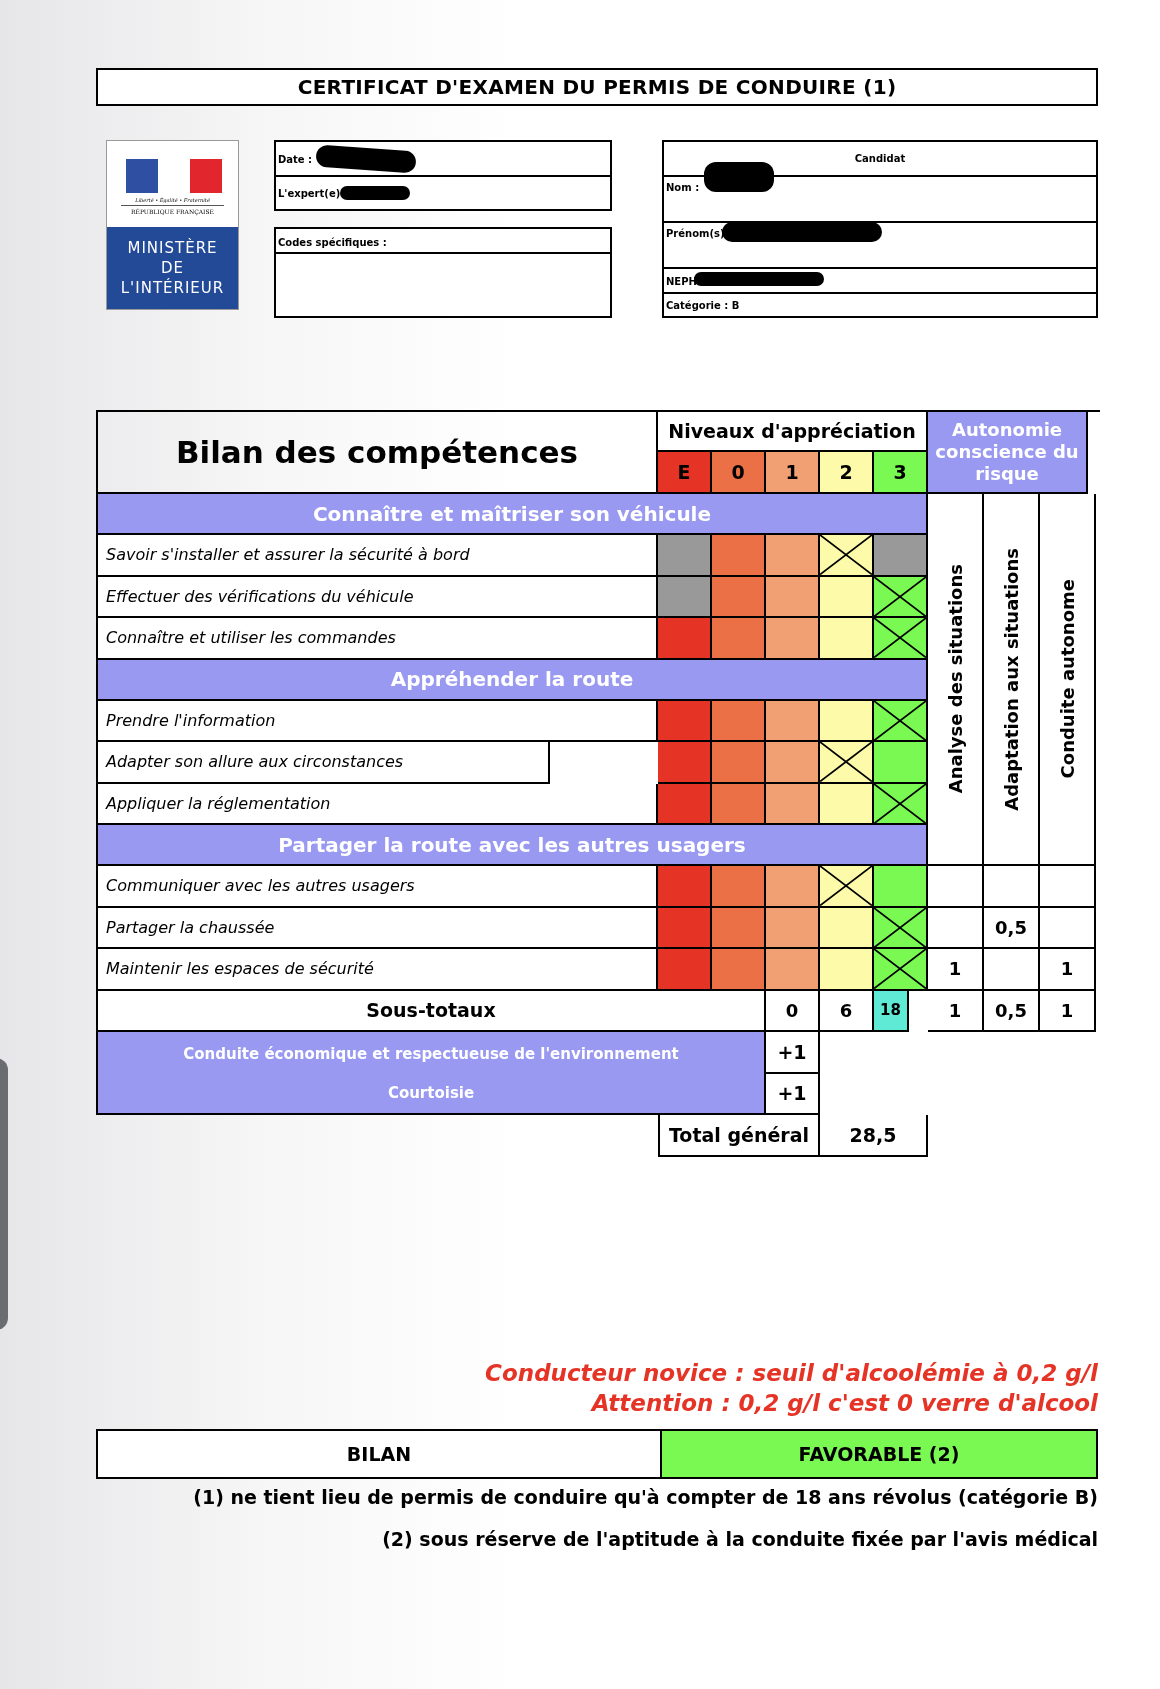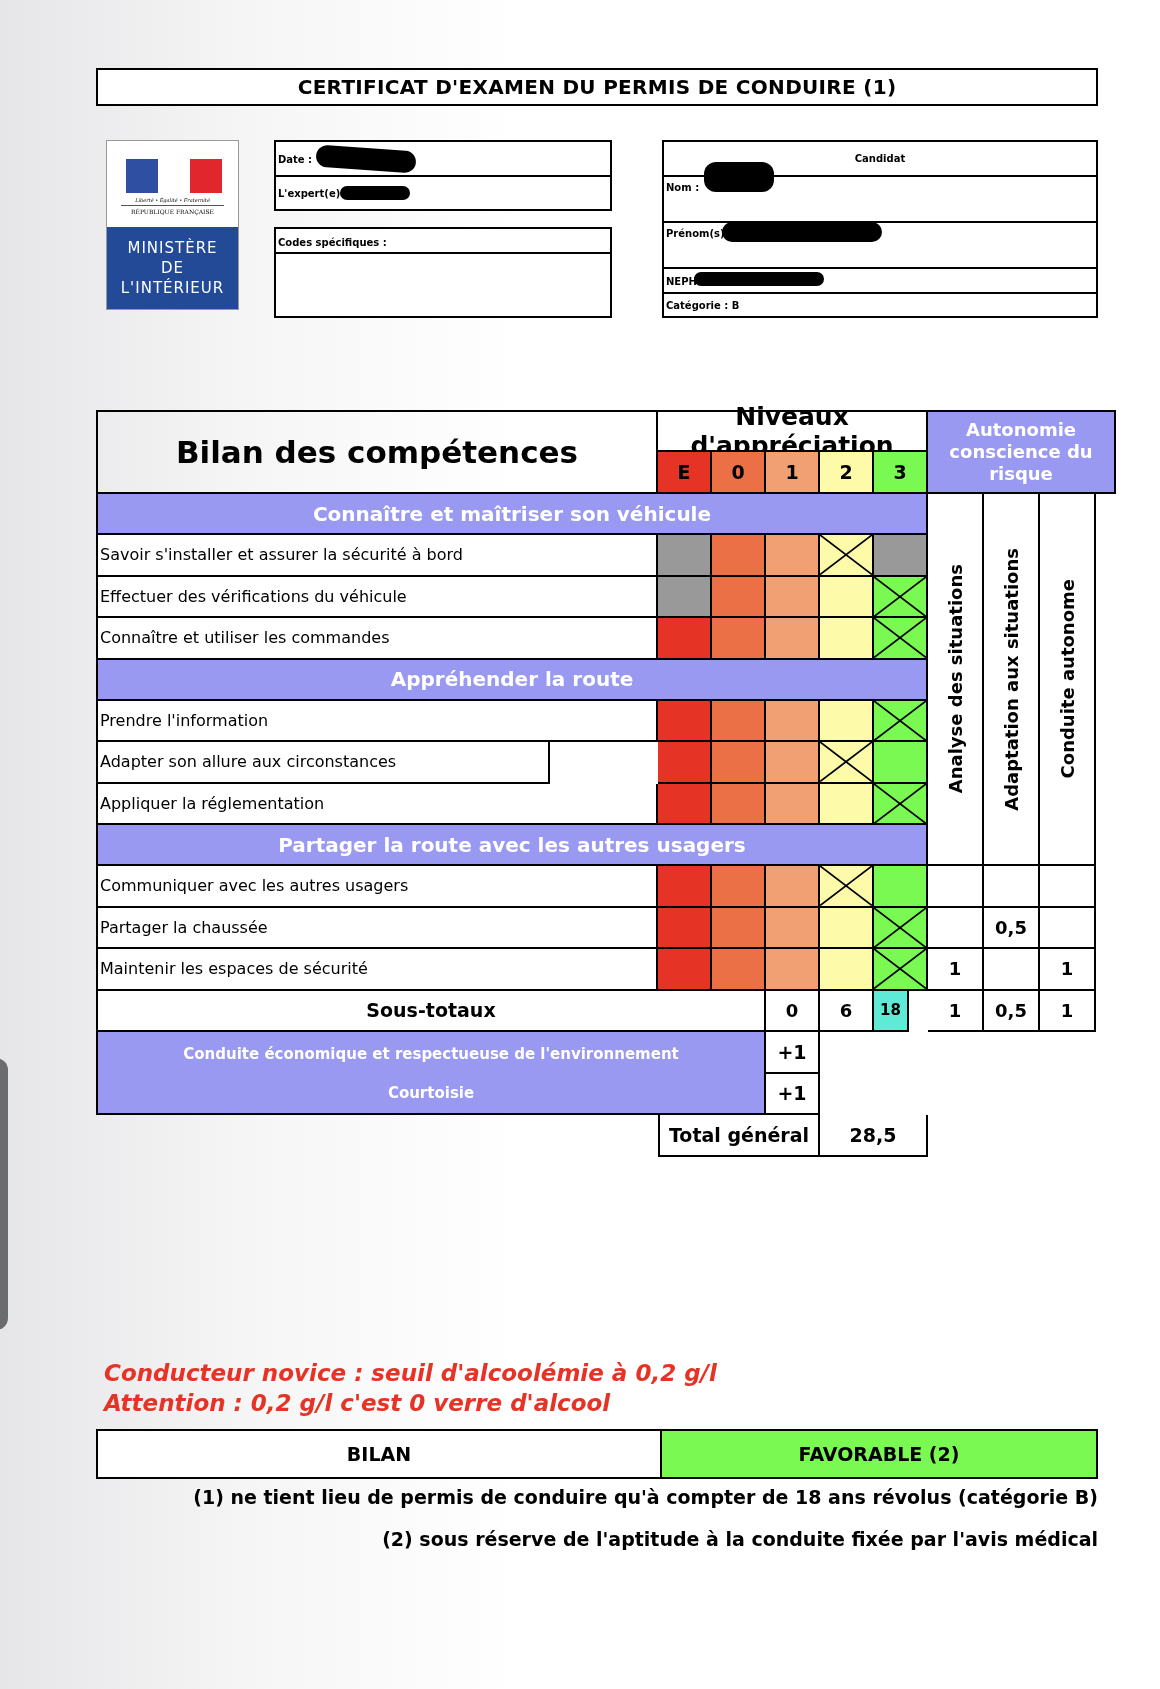--- a/index.html
+++ b/index.html
@@ -19,25 +19,25 @@
   .logo .motto { position:absolute; left:0; right:0; top:56px; text-align:center; font-family:"DejaVu Serif", serif; font-style:italic; font-size:5px; }
   .logo .rep { position:absolute; left:14px; right:14px; top:64px; text-align:center; font-family:"DejaVu Serif", serif; font-size:6px; border-top:1px solid #555; padding-top:2px; }
   .logo .min { position:absolute; left:0; right:0; bottom:0; height:82px; background:#234a97; color:#fff;
     display:flex; flex-direction:column; align-items:center; justify-content:center; font-size:15px; line-height:20px; letter-spacing:1px; }
   .small { font-size:10px; font-weight:bold; }
   .cell-line { position:absolute; left:0; right:0; border-top:2px solid #000; }
   .redact { position:absolute; background:#000; border-radius:12px; }
   .cell { position:absolute; box-sizing:border-box; border-right:2px solid #000; border-bottom:2px solid #000; }
   .purple { background:#9999f2; color:#fff; font-weight:bold; }
   .center { display:flex; align-items:center; justify-content:center; text-align:center; }
-  .lbl { font-size:16px; padding-left:2px; display:flex; align-items:center; }
+  .lbl { font-size:16px; padding-left:8px; display:flex; align-items:center;font-style:italic; }
   .num { font-size:19px; font-weight:bold; }
   .vtext { writing-mode:vertical-rl; transform:rotate(180deg); font-weight:bold; font-size:18px; white-space:nowrap; }
   .cross svg { position:absolute; left:0; top:0; width:100%; height:100%; }
-  .warn { color:#e53326; font-weight:bold; font-style:italic; font-size:23px; text-align:left; left:104px; width:1002px; }
+  .warn { color:#e53326; font-weight:bold; font-style:italic; font-size:23px; text-align:right; left:96px; width:1002px; }
   .foot { font-weight:bold; font-size:19px; }
   .handle { left:-10px; top:1058px; width:18px; height:272px; background:#6b6c70; border-radius:0 12px 12px 0; }
 </style>
 </head>
 <body>
 
 <div class="abs bx title">CERTIFICAT D'EXAMEN DU PERMIS DE CONDUIRE (1)</div>
 
 <div class="abs logo">
   <div class="flag">
@@ -79,27 +79,27 @@
   <div class="cell-line" style="top:125px;"></div>
   <div class="abs small" style="left:2px;top:134px;">NEPH :</div>
   <div class="redact" style="left:30px;top:130px;width:130px;height:14px;"></div>
   <div class="cell-line" style="top:150px;"></div>
   <div class="abs small" style="left:2px;top:158px;">Catégorie : B</div>
 </div>
 
 <div class="abs" id="grid" style="left:96px;top:410px;width:1004px;height:760px;">
     <div class="abs" style="left: 0px; top: 0px; width: 1004px; height: 84px; border-top: 2px solid rgb(0, 0, 0); border-left: 2px solid rgb(0, 0, 0); pointer-events: none;"></div>
     <div class="cell center" style="left: 0px; top: 0px; width: 562px; height: 84px; border-left: 2px solid rgb(0, 0, 0); border-top: 2px solid rgb(0, 0, 0); font-size: 31px; font-weight: bold;">Bilan des compétences</div>
-    <div class="cell center" style="left: 562px; top: 0px; width: 270px; height: 42px; border-top: 2px solid rgb(0, 0, 0); font-size: 25px; font-weight: bold;">Niveaux d'appréciation</div>
+    <div class="cell center" style="left: 562px; top: 0px; width: 270px; height: 42px; border-top: 2px solid rgb(0, 0, 0); font-size: 19px; font-weight: bold;">Niveaux d'appréciation</div>
     <div class="cell center num" style="left: 562px; top: 42px; width: 54px; height: 42px; background: rgb(229, 51, 38);">E</div>
     <div class="cell center num" style="left: 616px; top: 42px; width: 54px; height: 42px; background: rgb(236, 112, 70);">0</div>
     <div class="cell center num" style="left: 670px; top: 42px; width: 54px; height: 42px; background: rgb(240, 160, 115);">1</div>
     <div class="cell center num" style="left: 724px; top: 42px; width: 54px; height: 42px; background: rgb(253, 251, 170);">2</div>
     <div class="cell center num" style="left: 778px; top: 42px; width: 54px; height: 42px; background: rgb(121, 249, 82);">3</div>
-    <div class="cell center purple" style="left: 832px; top: 0px; width: 188px; height: 84px; border-top: 2px solid rgb(0, 0, 0); font-size: 18px; line-height: 22px; padding: 0px 6px;">Autonomie conscience du risque</div>
+    <div class="cell center purple" style="left: 832px; top: 0px; width: 160px; height: 84px; border-top: 2px solid rgb(0, 0, 0); font-size: 18px; line-height: 22px; padding: 0px 6px;">Autonomie conscience du risque</div>
     <div class="cell center purple" style="left: 0px; top: 84px; width: 832px; height: 41px; border-left: 2px solid rgb(0, 0, 0); font-size: 20px;">Connaître et maîtriser son véhicule</div>
     <div class="cell lbl" style="left: 0px; top: 125px; width: 562px; height: 41.5px; border-left: 2px solid rgb(0, 0, 0); background: rgb(255, 255, 255);">Savoir s'installer et assurer la sécurité à bord</div>
     <div class="cell cross" style="left: 562px; top: 125px; width: 54px; height: 41.5px; background: rgb(153, 153, 153);"></div>
     <div class="cell cross" style="left: 616px; top: 125px; width: 54px; height: 41.5px; background: rgb(236, 112, 70);"></div>
     <div class="cell cross" style="left: 670px; top: 125px; width: 54px; height: 41.5px; background: rgb(240, 160, 115);"></div>
     <div class="cell cross" style="left: 724px; top: 125px; width: 54px; height: 41.5px; background: rgb(253, 251, 170);">
       <svg viewBox="0 0 10 10" preserveAspectRatio="none">
         <line x1="0" y1="0" x2="10" y2="10" stroke="#000" stroke-width="0.4"></line>
         <line x1="10" y1="0" x2="0" y2="10" stroke="#000" stroke-width="0.4"></line>
       </svg>

